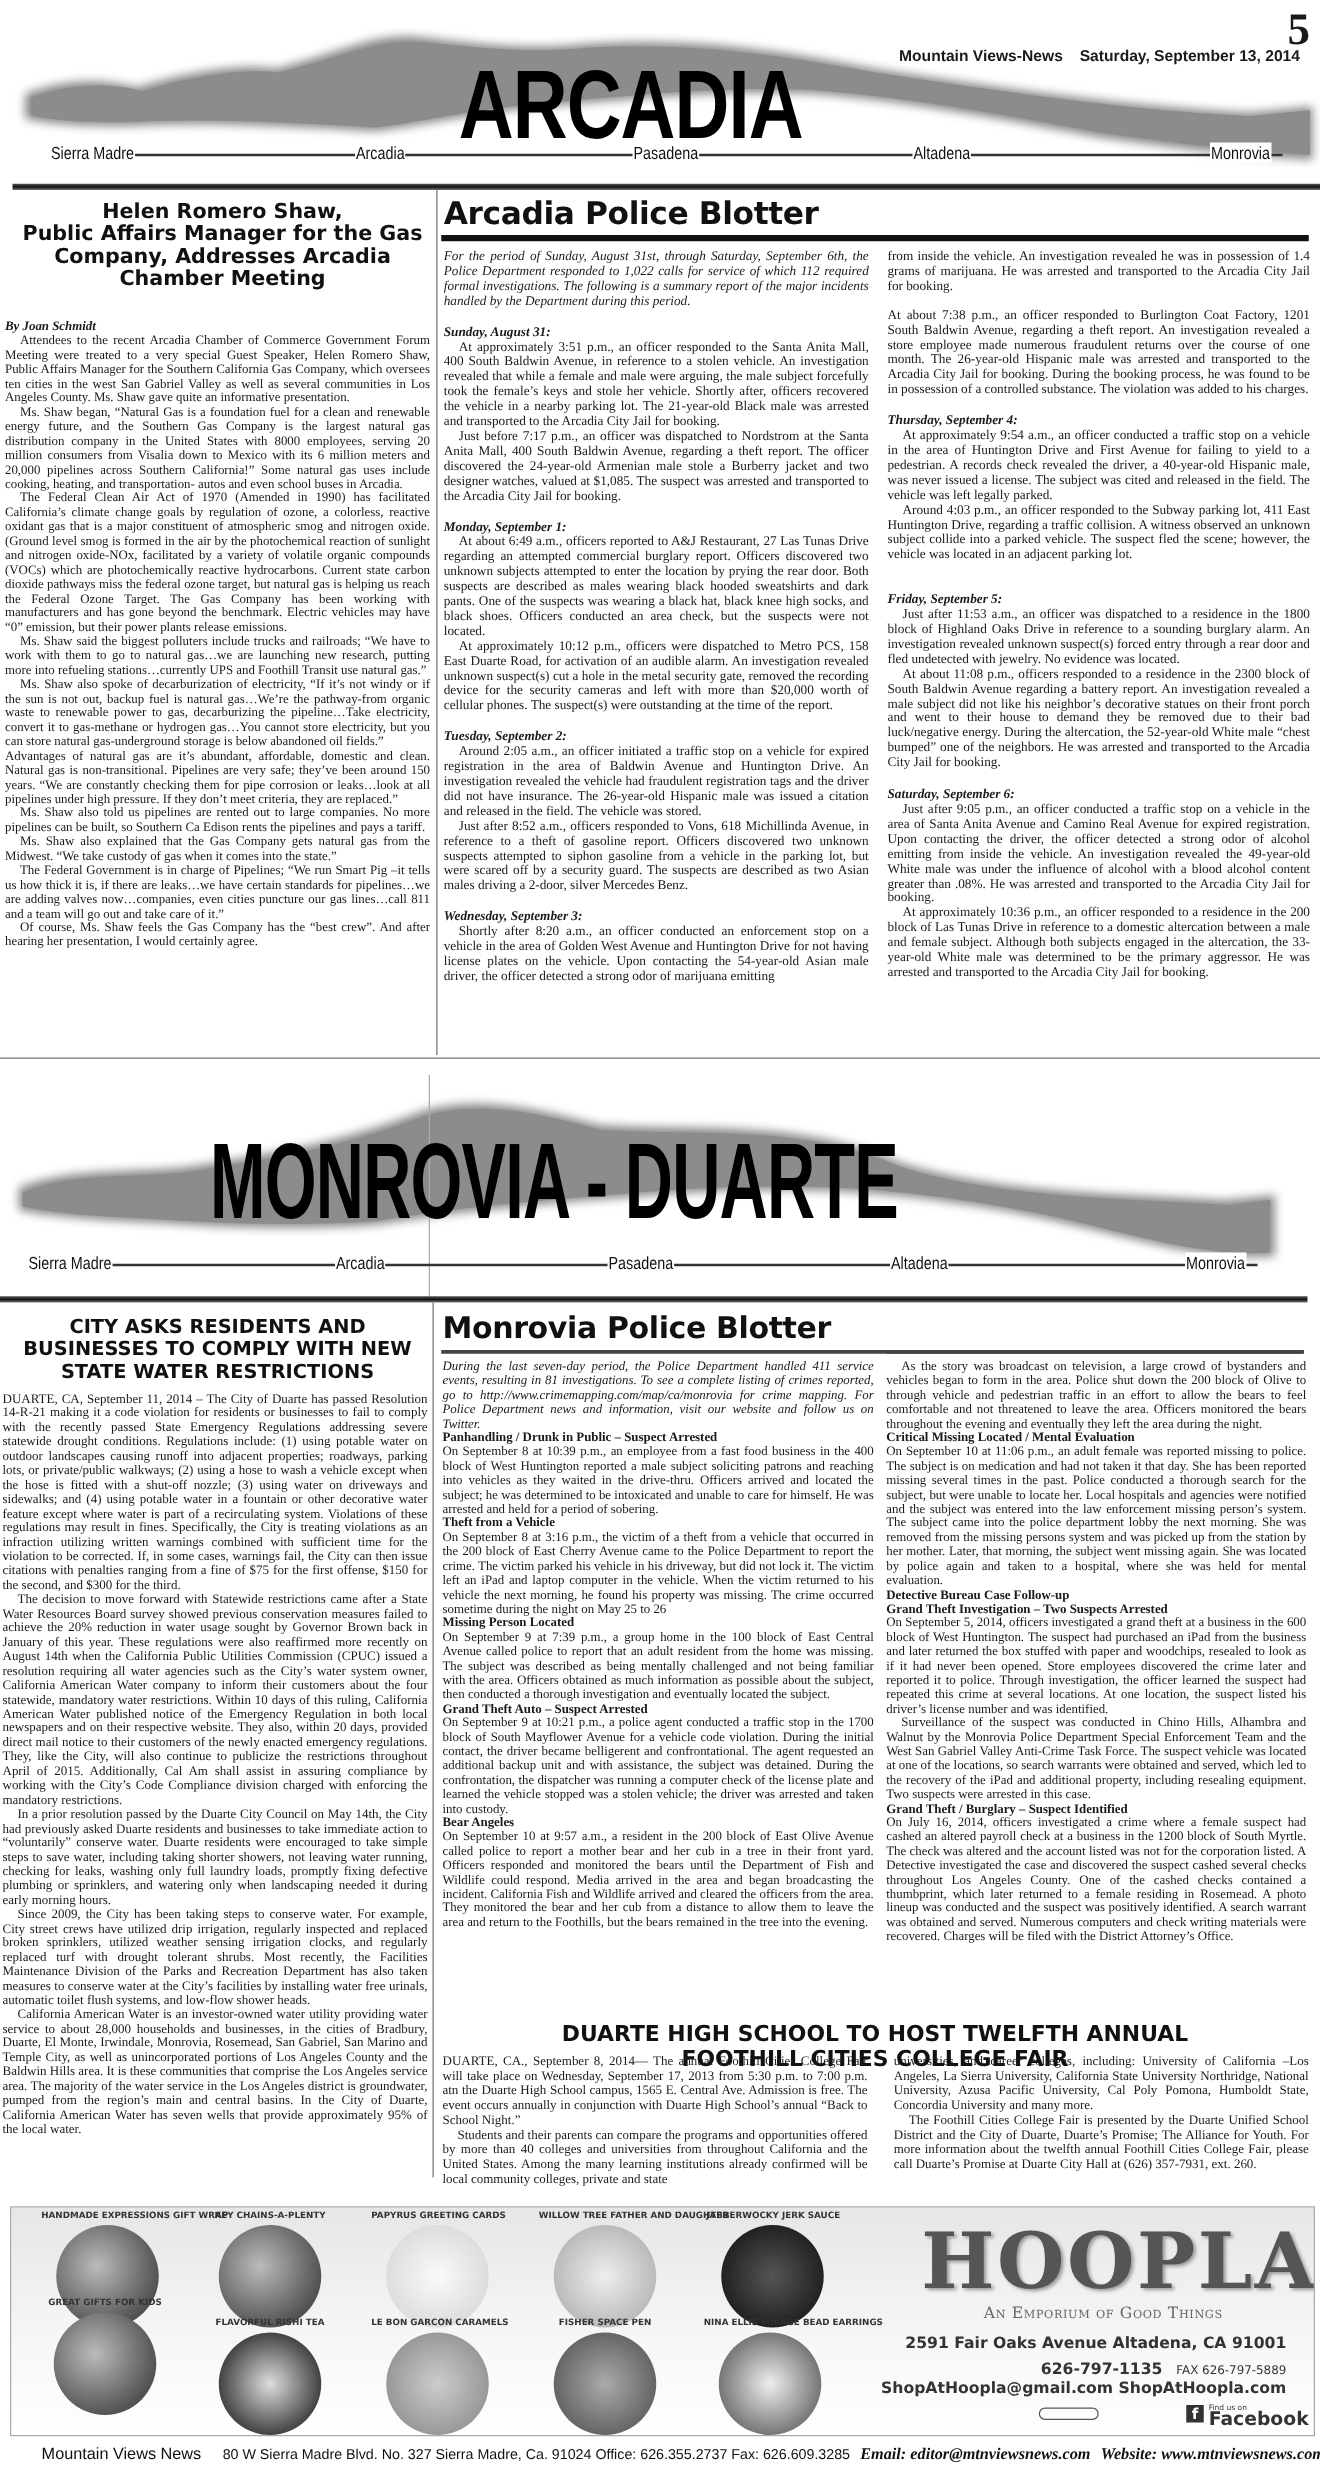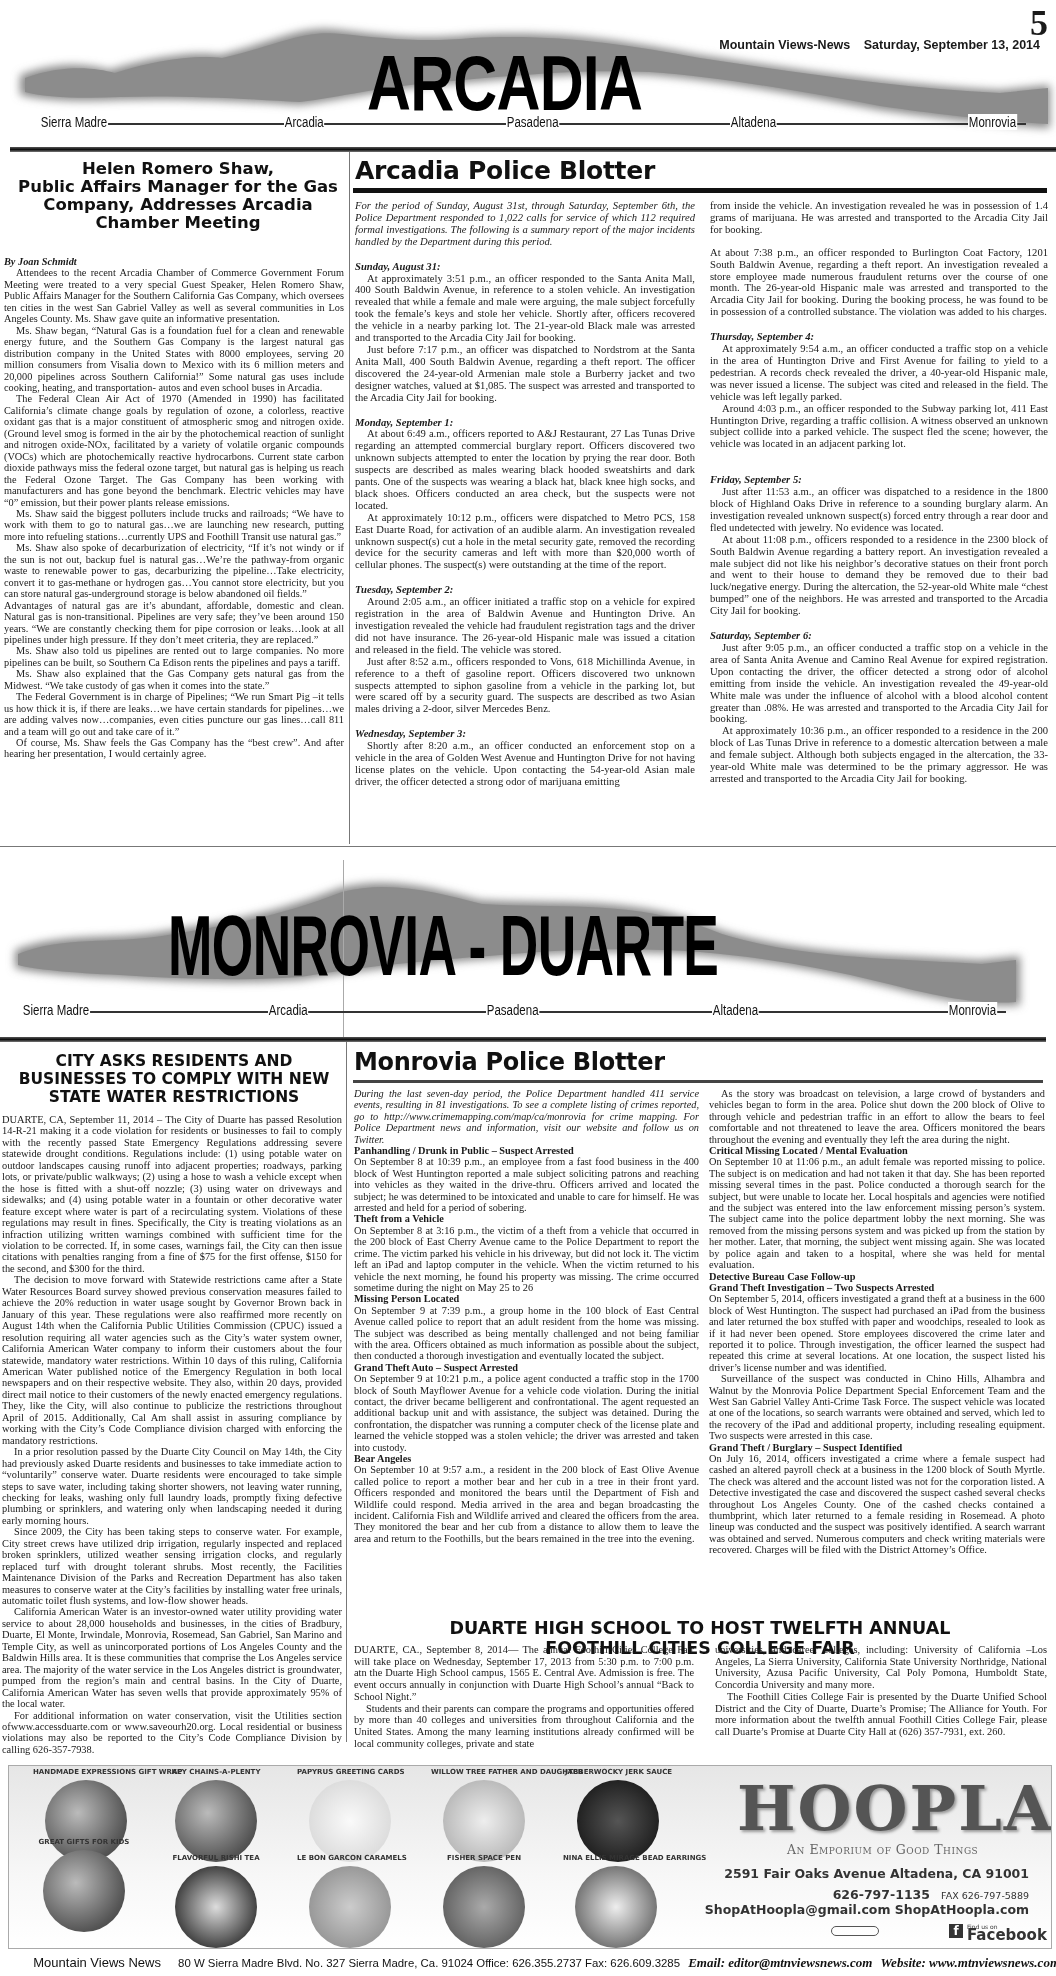--- a/index.html
+++ b/index.html
@@ -204,21 +204,20 @@
   <div>CITY ASKS RESIDENTS AND</div>
   <div>BUSINESSES TO COMPLY WITH NEW</div>
   <div>STATE WATER RESTRICTIONS</div>
 </div>
 <div class="col" style="left:2px;top:1114px;width:340px;font-size:10.4px;line-height:11.45px;">
   <p class="ni">DUARTE, CA, September 11, 2014 – The City of Duarte has passed Resolution 14-R-21 making it a code violation for residents or businesses to fail to comply with the recently passed State Emergency Regulations addressing severe statewide drought conditions. Regulations include: (1) using potable water on outdoor landscapes causing runoff into adjacent properties; roadways, parking lots, or private/public walkways; (2) using a hose to wash a vehicle except when the hose is fitted with a shut-off nozzle; (3) using water on driveways and sidewalks; and (4) using potable water in a fountain or other decorative water feature except where water is part of a recirculating system. Violations of these regulations may result in fines. Specifically, the City is treating violations as an infraction utilizing written warnings combined with sufficient time for the violation to be corrected. If, in some cases, warnings fail, the City can then issue citations with penalties ranging from a fine of $75 for the first offense, $150 for the second, and $300 for the third.</p>
   <p>The decision to move forward with Statewide restrictions came after a State Water Resources Board survey showed previous conservation measures failed to achieve the 20% reduction in water usage sought by Governor Brown back in January of this year. These regulations were also reaffirmed more recently on August 14th when the California Public Utilities Commission (CPUC) issued a resolution requiring all water agencies such as the City’s water system owner, California American Water company to inform their customers about the four statewide, mandatory water restrictions. Within 10 days of this ruling, California American Water published notice of the Emergency Regulation in both local newspapers and on their respective website. They also, within 20 days, provided direct mail notice to their customers of the newly enacted emergency regulations. They, like the City, will also continue to publicize the restrictions throughout April of 2015. Additionally, Cal Am shall assist in assuring compliance by working with the City’s Code Compliance division charged with enforcing the mandatory restrictions.</p>
   <p>In a prior resolution passed by the Duarte City Council on May 14th, the City had previously asked Duarte residents and businesses to take immediate action to “voluntarily” conserve water. Duarte residents were encouraged to take simple steps to save water, including taking shorter showers, not leaving water running, checking for leaks, washing only full laundry loads, promptly fixing defective plumbing or sprinklers, and watering only when landscaping needed it during early morning hours.</p>
   <p>Since 2009, the City has been taking steps to conserve water. For example, City street crews have utilized drip irrigation, regularly inspected and replaced broken sprinklers, utilized weather sensing irrigation clocks, and regularly replaced turf with drought tolerant shrubs. Most recently, the Facilities Maintenance Division of the Parks and Recreation Department has also taken measures to conserve water at the City’s facilities by installing water free urinals, automatic toilet flush systems, and low-flow shower heads.</p>
   <p>California American Water is an investor-owned water utility providing water service to about 28,000 households and businesses, in the cities of Bradbury, Duarte, El Monte, Irwindale, Monrovia, Rosemead, San Gabriel, San Marino and Temple City, as well as unincorporated portions of Los Angeles County and the Baldwin Hills area. It is these communities that comprise the Los Angeles service area. The majority of the water service in the Los Angeles district is groundwater, pumped from the region’s main and central basins. In the City of Duarte, California American Water has seven wells that provide approximately 95% of the local water.</p>
-  <p>For additional information on water conservation, visit the Utilities section ofwww.accessduarte.com or www.saveourh20.org. Local residential or business violations may also be reported to the City’s Code Compliance Division by calling 626-357-7938.</p>
 </div>
 
 <div class="blotter-title" style="left:354px;top:1048px;font-size:24px;">Monrovia Police Blotter</div>
 <div class="blotter-bar" style="left:353px;top:1080px;width:690px;height:3px;background:#444;"></div>
 
 <div class="col" style="left:354px;top:1088px;width:345px;font-size:10.3px;line-height:11.4px;">
   <p class="ni lede">During the last seven-day period, the Police Department handled 411 service events, resulting in 81 investigations. To see a complete listing of crimes reported, go to http://www.crimemapping.com/map/ca/monrovia for crime mapping. For Police Department news and information, visit our website and follow us on Twitter.</p>
   <p class="sub">Panhandling / Drunk in Public – Suspect Arrested</p>
   <p class="ni">On September 8 at 10:39 p.m., an employee from a fast food business in the 400 block of West Huntington reported a male subject soliciting patrons and reaching into vehicles as they waited in the drive-thru. Officers arrived and located the subject; he was determined to be intoxicated and unable to care for himself. He was arrested and held for a period of sobering.</p>
   <p class="sub">Theft from a Vehicle</p>

